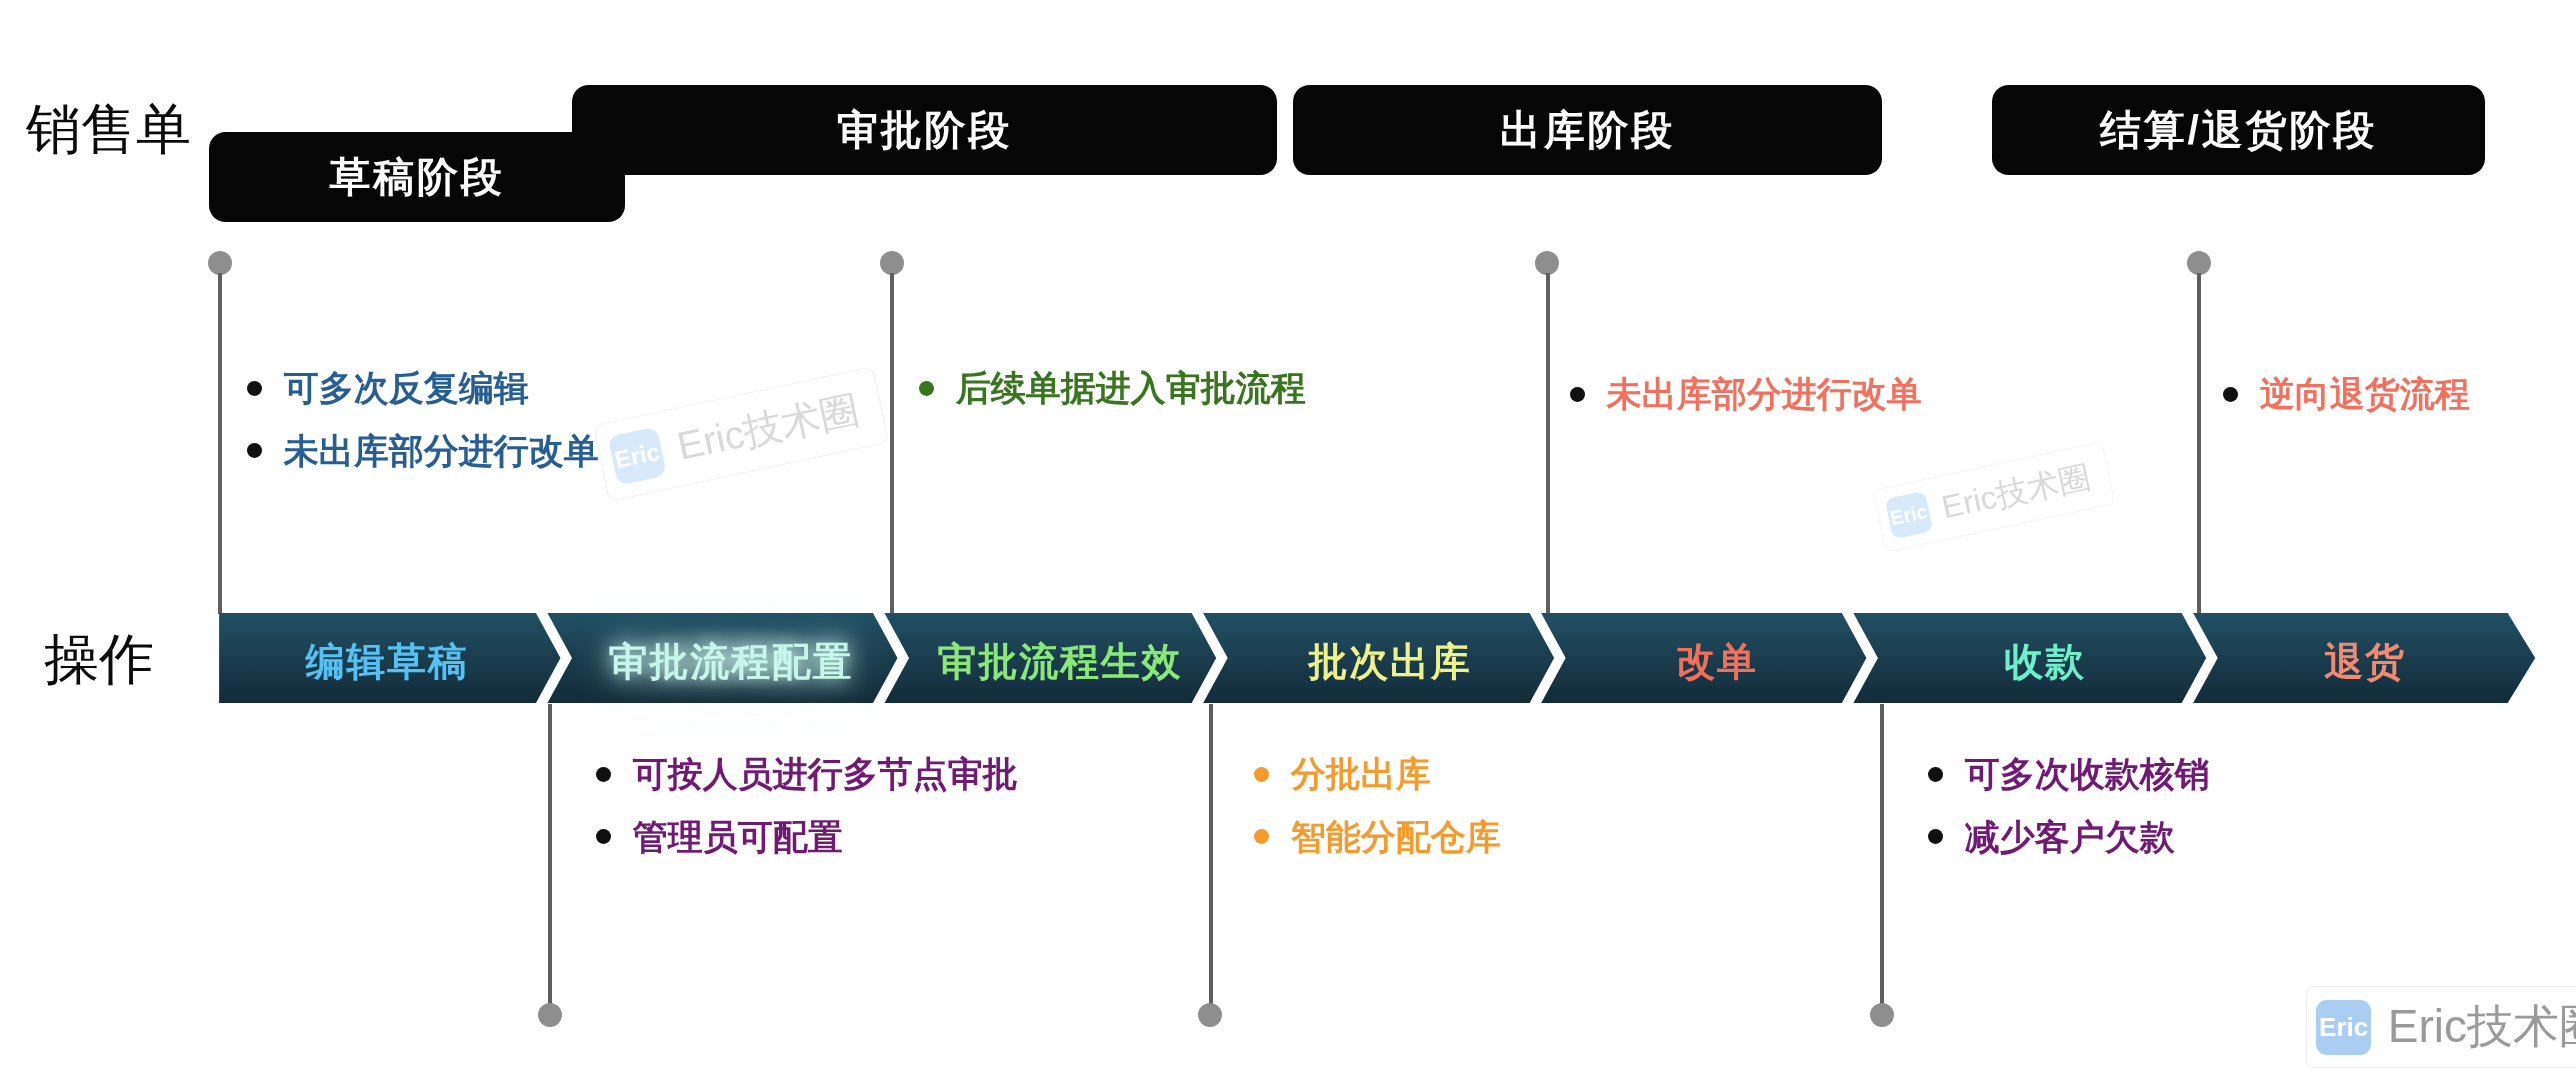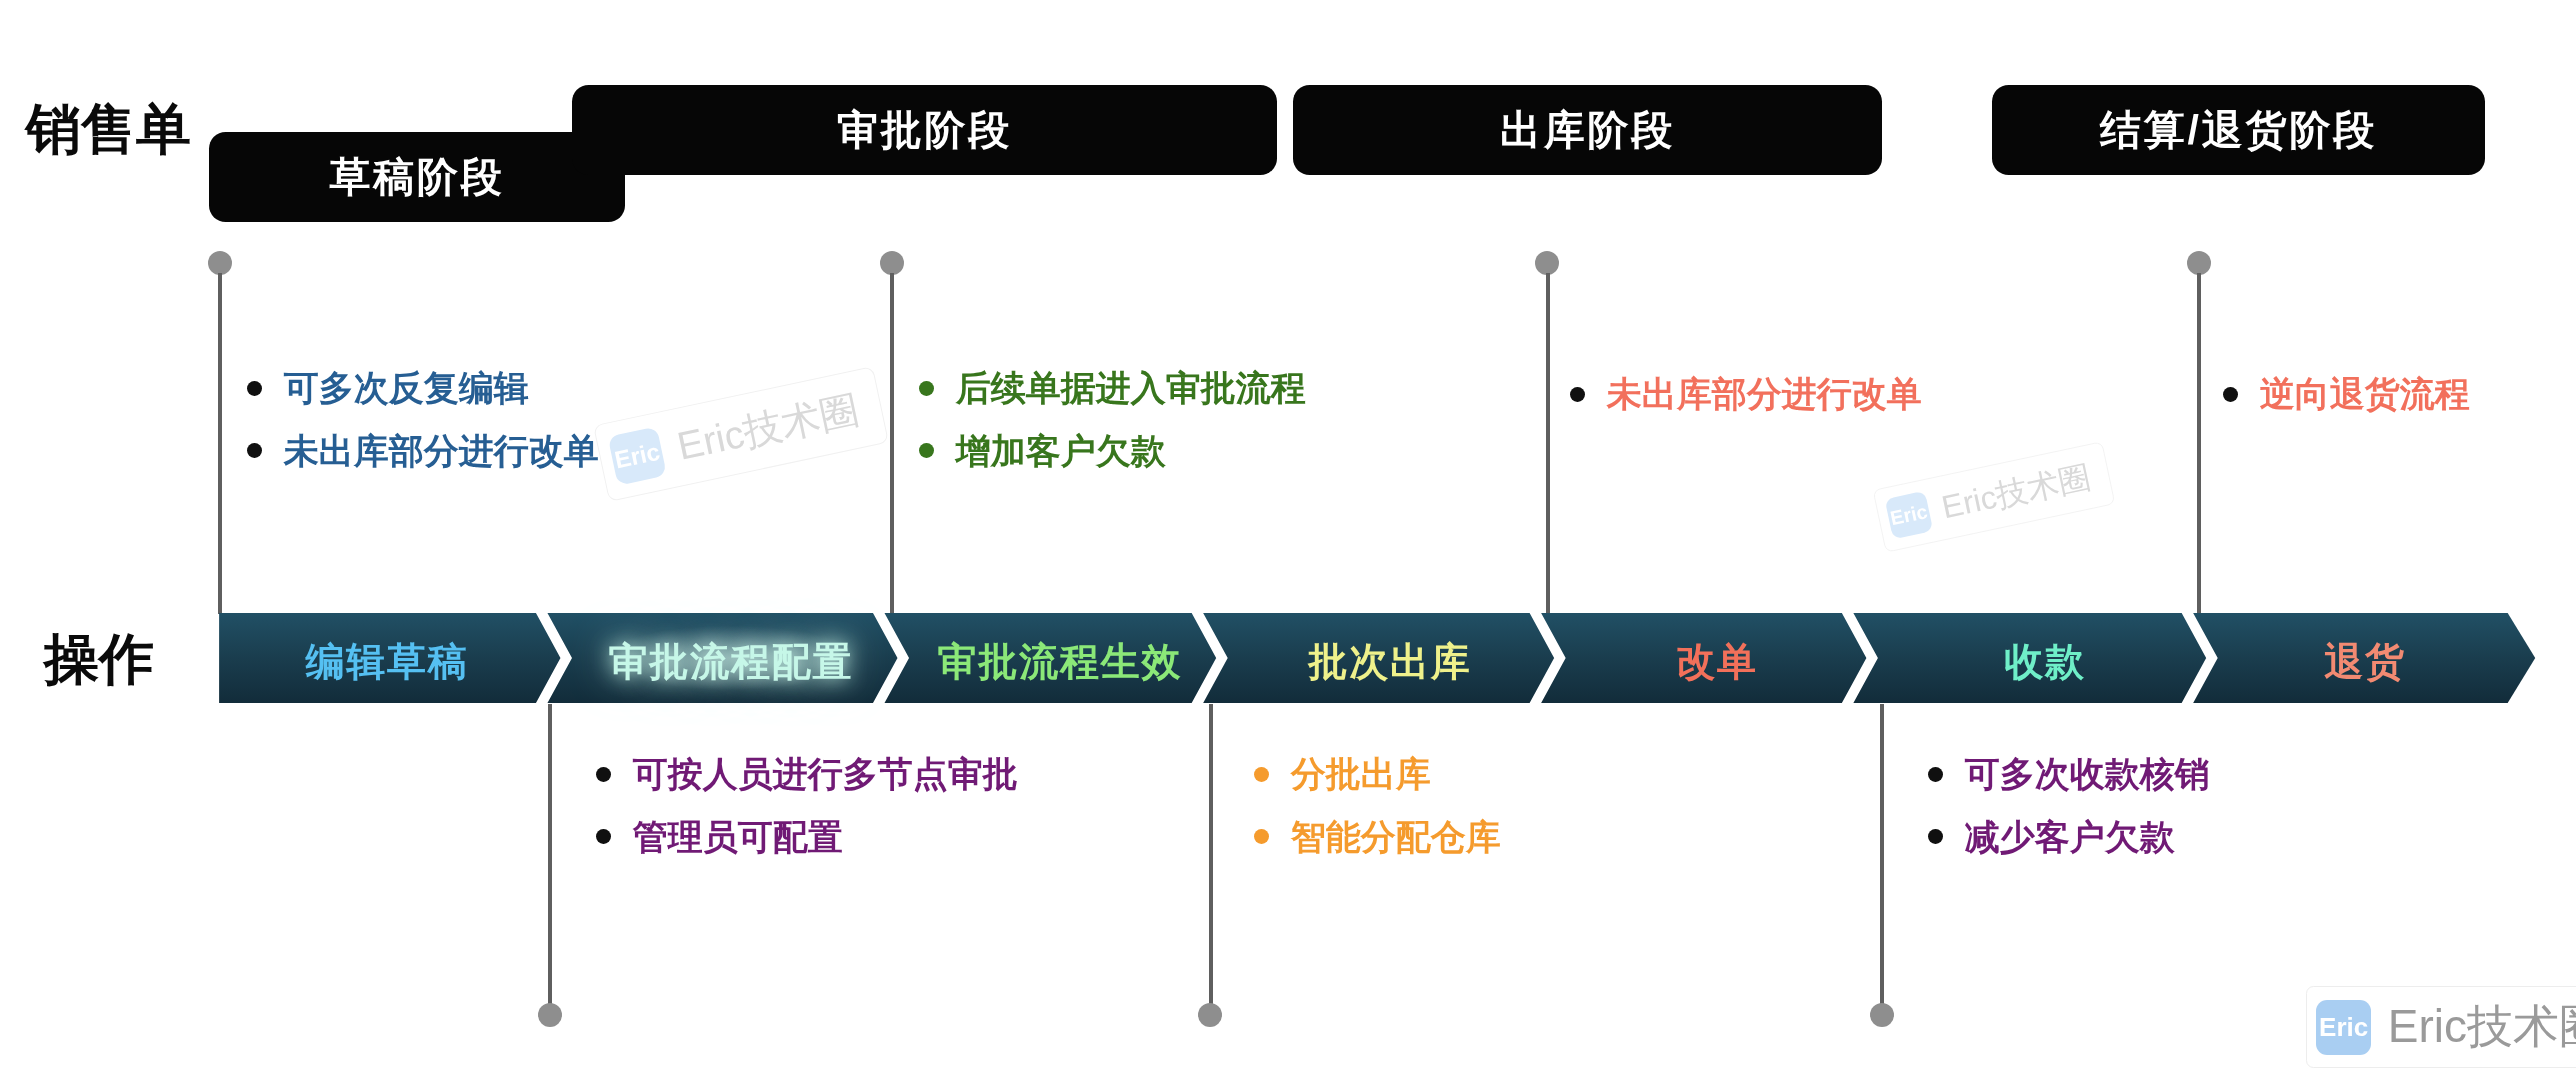--- a/index.html
+++ b/index.html
@@ -4,21 +4,21 @@
 <style>
   html,body{margin:0;padding:0;}
   body{
     width:2576px;height:1084px;position:relative;overflow:hidden;
     background:#ffffff;
     font-family:"Liberation Sans", sans-serif;
   }
   .abs{position:absolute;}
 
   
-  .row-label{font-size:55px;font-weight:700;color:#0a0a0a;line-height:1;}
+  .row-label{font-size:55px;font-weight:400;color:#0a0a0a;line-height:1;}
 
   
   .stage-box{
     top:85px;height:90px;background:#060606;border-radius:16.6px;
     display:flex;align-items:center;justify-content:center;
     color:#ffffff;font-size:41px;font-weight:700;letter-spacing:2.8px;
   }
 
   
   .vline{width:3.7px;background:#5f5f5f;}
@@ -101,24 +101,20 @@
     </div>
   <div class="note-item">
       <span class="bullet"></span>
       <span>未出库部分进行改单</span>
     </div>
 </div>
 <div class="abs note-list notes-green" style="left:919px;top:369px;">
   <div class="note-item">
       <span class="bullet"></span>
       <span>后续单据进入审批流程</span>
-    </div>
-  <div class="note-item">
-      <span class="bullet"></span>
-      <span>增加客户欠款</span>
     </div>
 </div>
 <div class="abs note-list notes-salmon" style="left:1570px;top:375px;">
   <div class="note-item">
       <span class="bullet"></span>
       <span>未出库部分进行改单</span>
     </div>
 </div>
 <div class="abs note-list notes-salmon" style="left:2223px;top:375px;">
   <div class="note-item">

